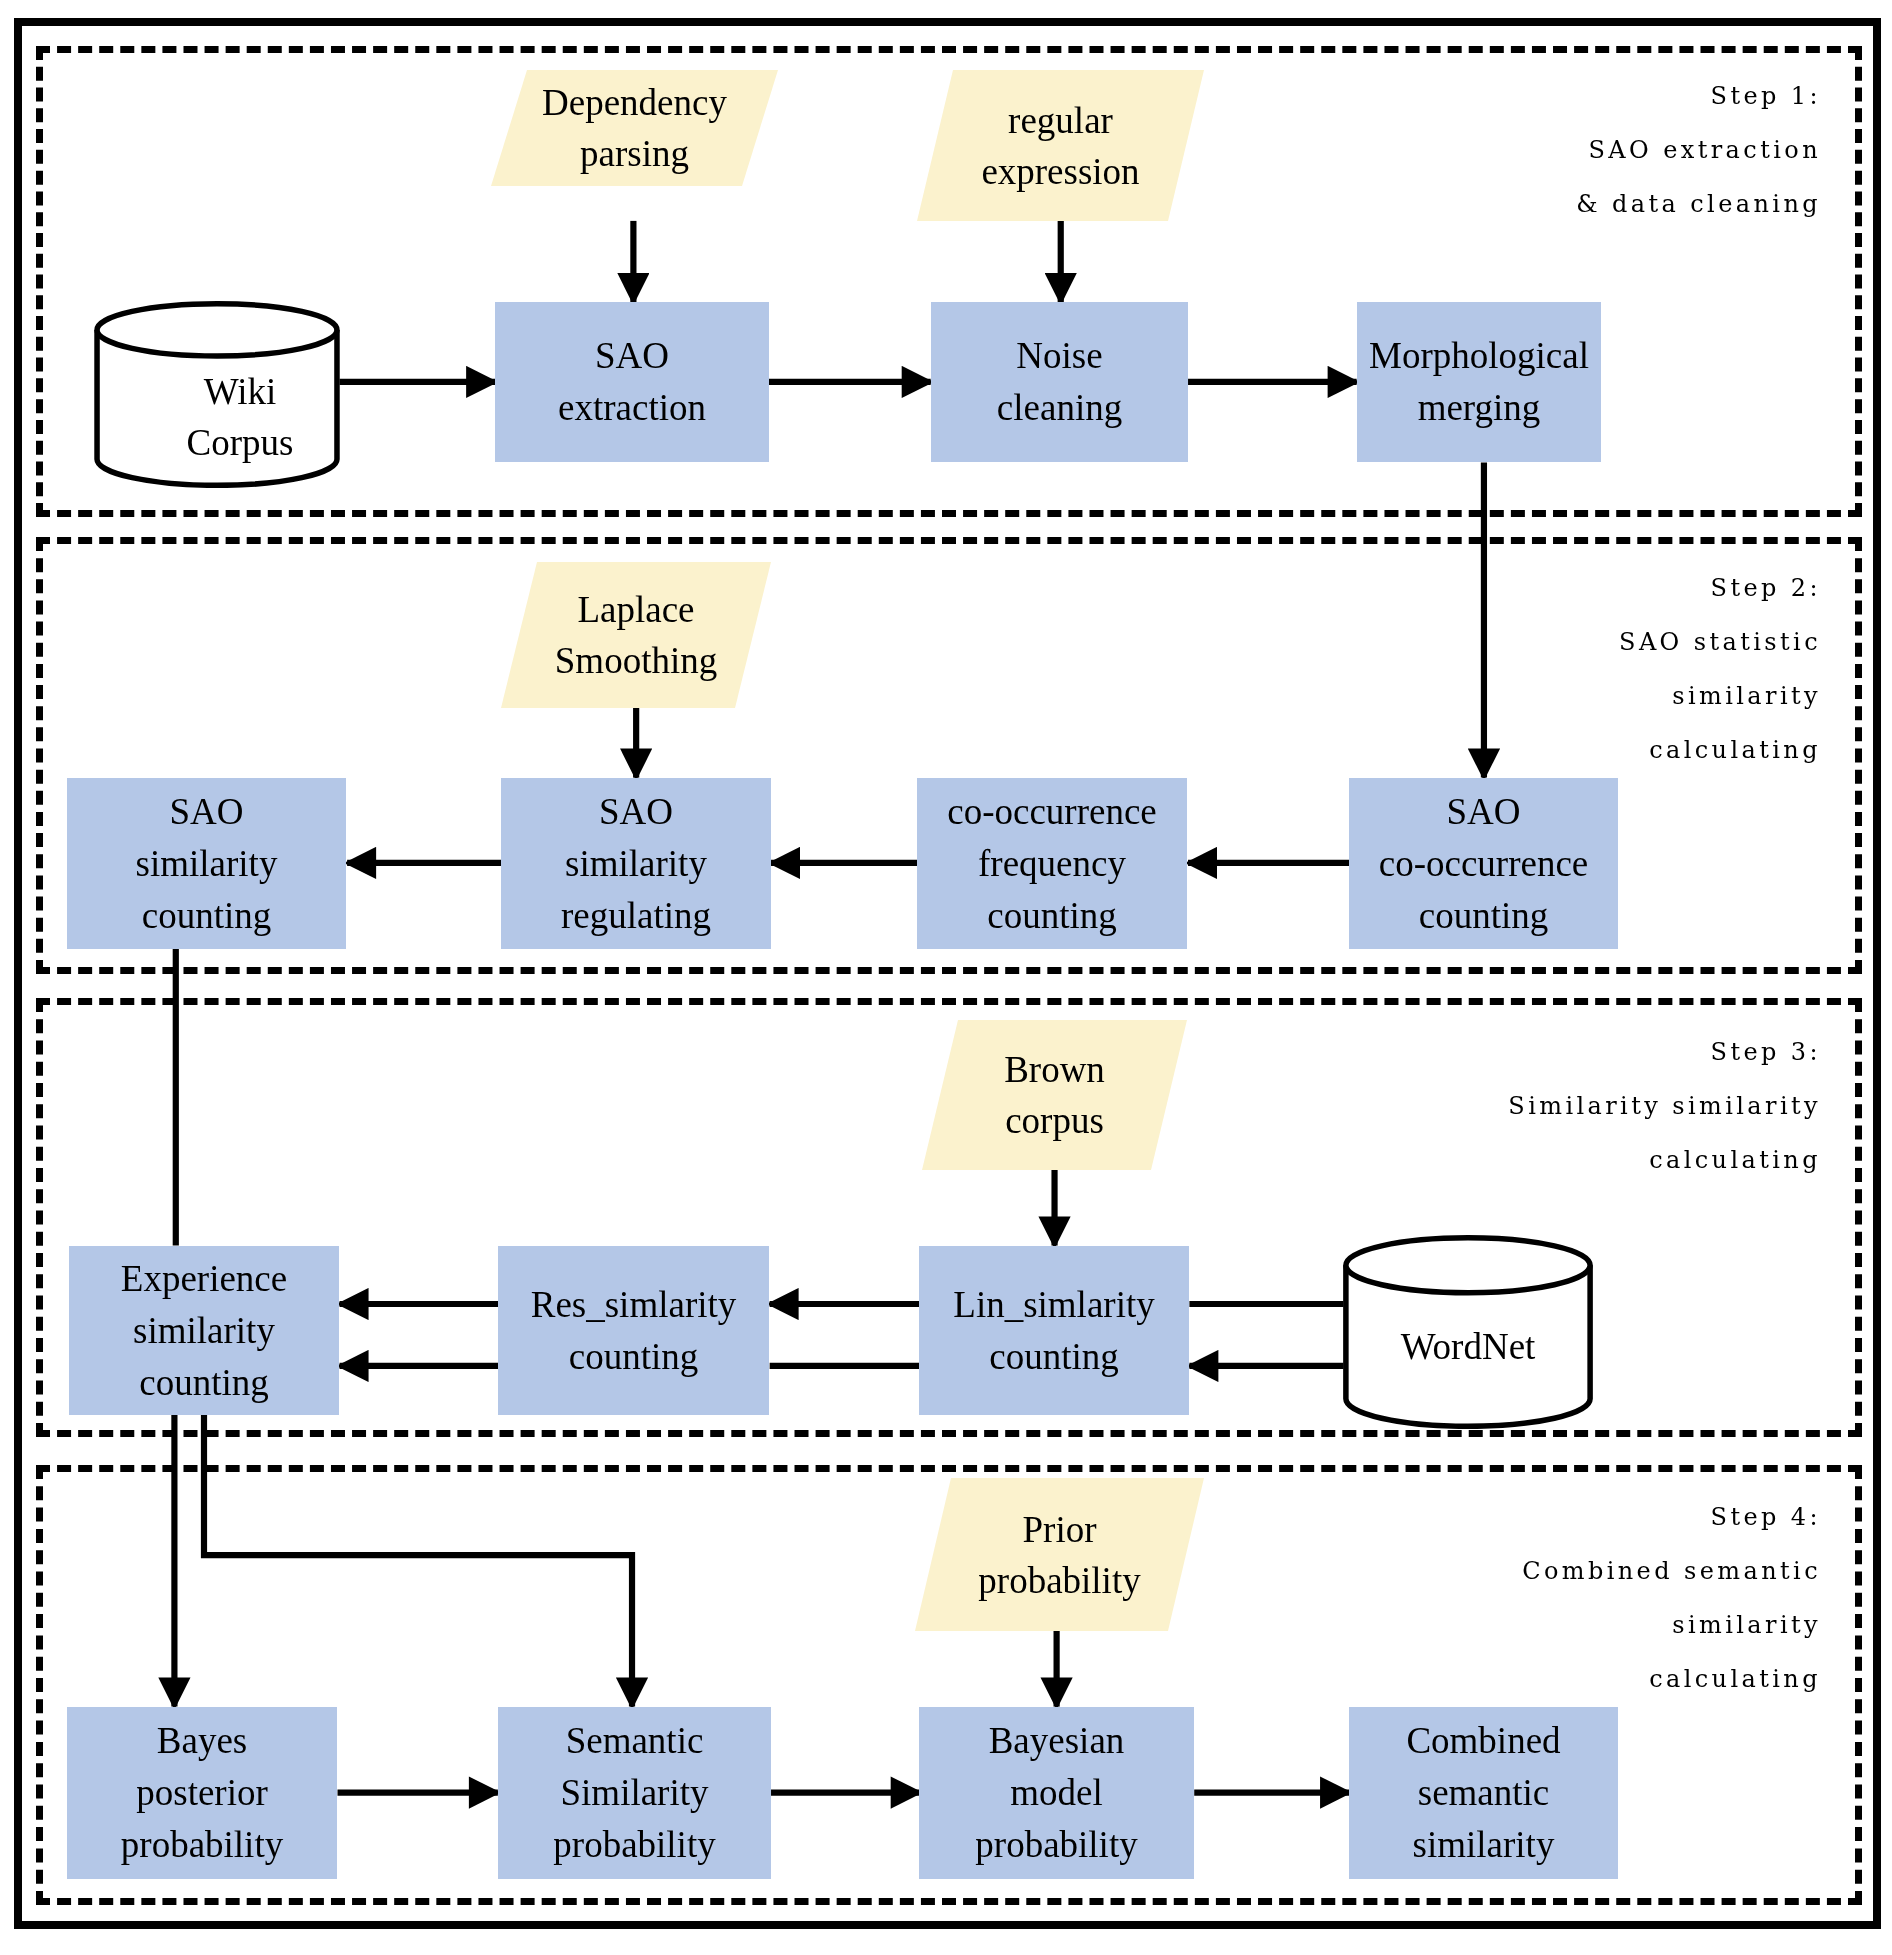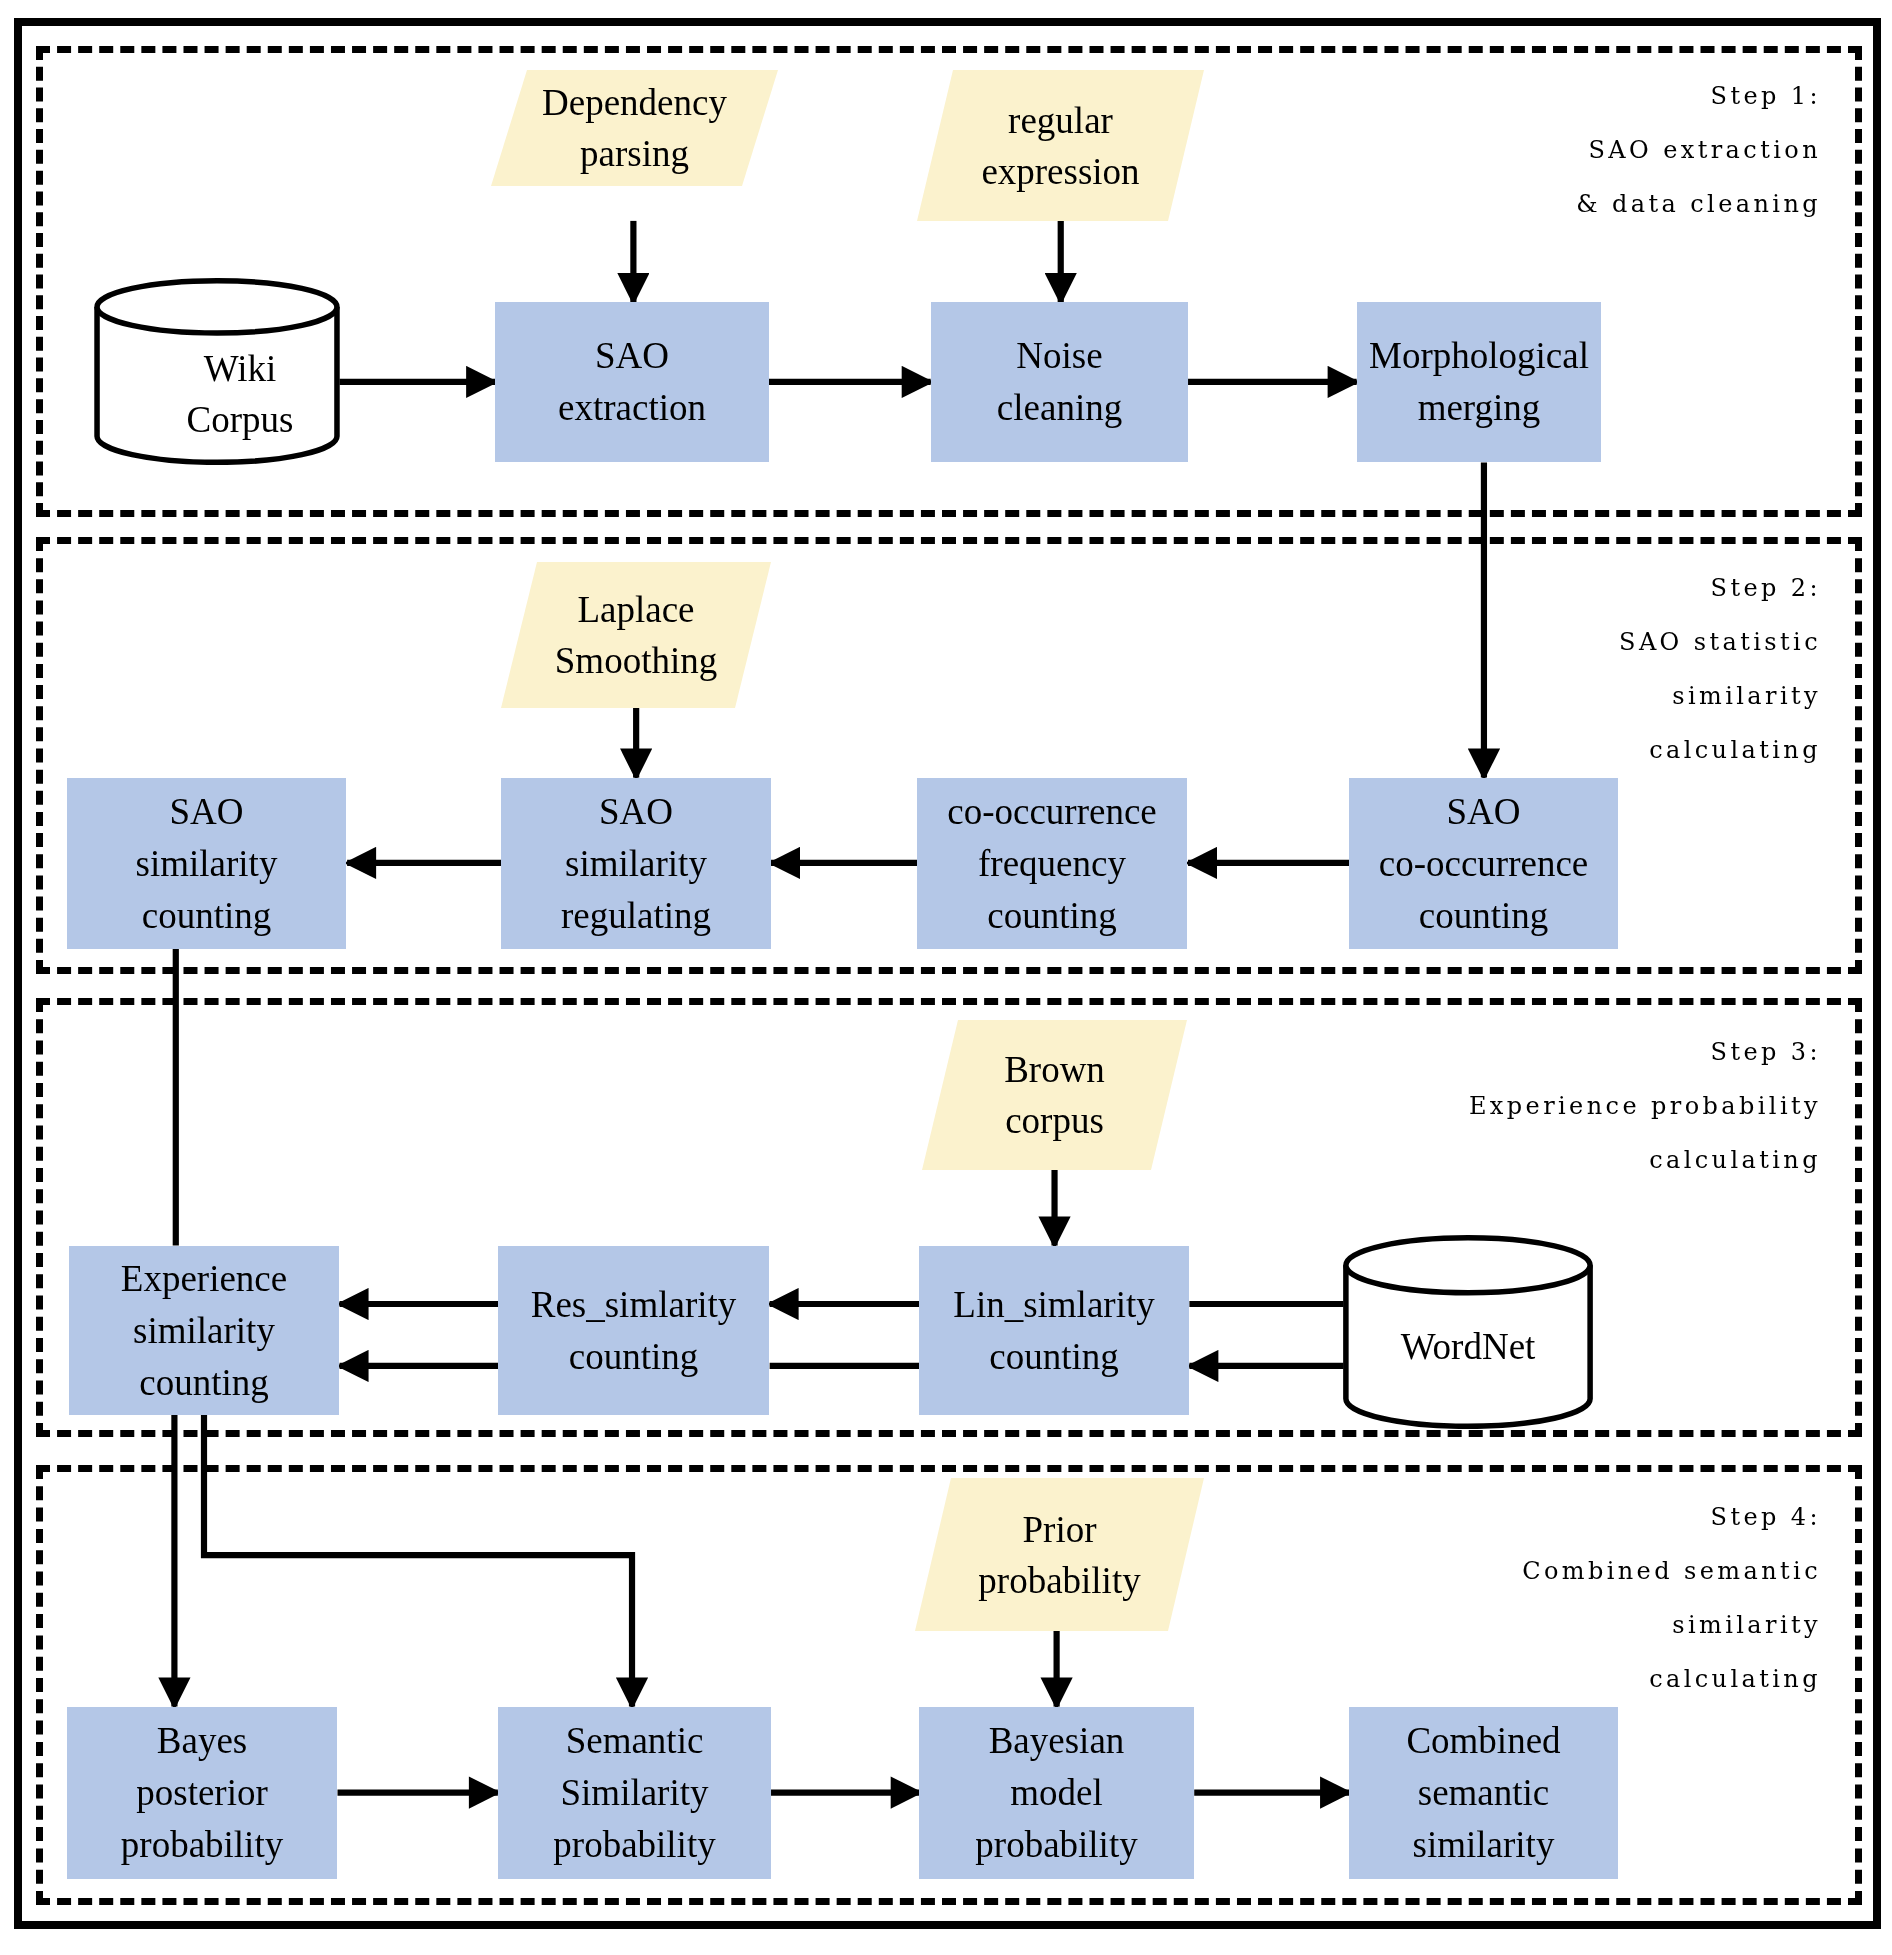--- a/index.html
+++ b/index.html
@@ -54,21 +54,21 @@
   <div class="step stepz" style="left:36px;top:1465px;width:1826px;height:440px;"></div>
 
   <div class="step-label" style="top:69px;right:72px;">Step 1:
 SAO extraction
 &amp; data cleaning</div>
   <div class="step-label" style="top:561px;right:72px;margin-left:44px;">Step 2:
 SAO statistic
 similarity
 calculating</div>
   <div class="step-label" style="top:1025px;right:72px;">Step 3:
-Experience probability
+Similarity similarity
 calculating</div>
   <div class="step-label" style="top:1490px;right:72px;">Step 4:
 Combined semantic
 similarity
 calculating</div>
 
   <svg id="edge-layer" width="1893" height="1955" viewBox="0 0 2750 2841">
     <defs>
       <marker id="ah" viewBox="0 0 10 10" refX="9" refY="5" markerWidth="6" markerHeight="5.2" orient="auto" markerUnits="strokeWidth">
         <path d="M0,0 L10,5 L0,10 z" fill="#000"></path>
@@ -98,21 +98,21 @@
 
     <line x1="253" y1="2056" x2="253" y2="2480" marker-end="url(#ah)"></line>
     <polyline points="296,2056 296,2260 918,2260 918,2480" marker-end="url(#ah)"></polyline>
 
     <line x1="490" y1="2605" x2="723" y2="2605" marker-end="url(#ah)"></line>
     <line x1="1120" y1="2605" x2="1336" y2="2605" marker-end="url(#ah)"></line>
     <line x1="1735" y1="2605" x2="1960" y2="2605" marker-end="url(#ah)"></line>
     <line x1="1535" y1="2370" x2="1535" y2="2480" marker-end="url(#ah)"></line>
   </svg>
 
-  <div class="cyl shape" style="left:94px;top:278px;width:292px;height:187px;">
+  <div class="cyl shape" style="left:94px;top:301px;width:292px;height:187px;">
     <svg width="246" height="187" viewBox="0 0 357 272">
       <path d="M4,42 L4,230 A174,38 0 0 0 353,230 L353,42" fill="#fff" stroke="#000" stroke-width="8"></path>
       <ellipse cx="178.5" cy="42" rx="174.5" ry="38" fill="#fff" stroke="#000" stroke-width="8"></ellipse>
     </svg>
     <div class="cyl-label" style="top:65px;">Wiki
 Corpus</div>
   </div>
 
   <div class="ppara shape" style="left:491px;top:70px;width:287px;height:116px;">Dependency
 parsing</div>

